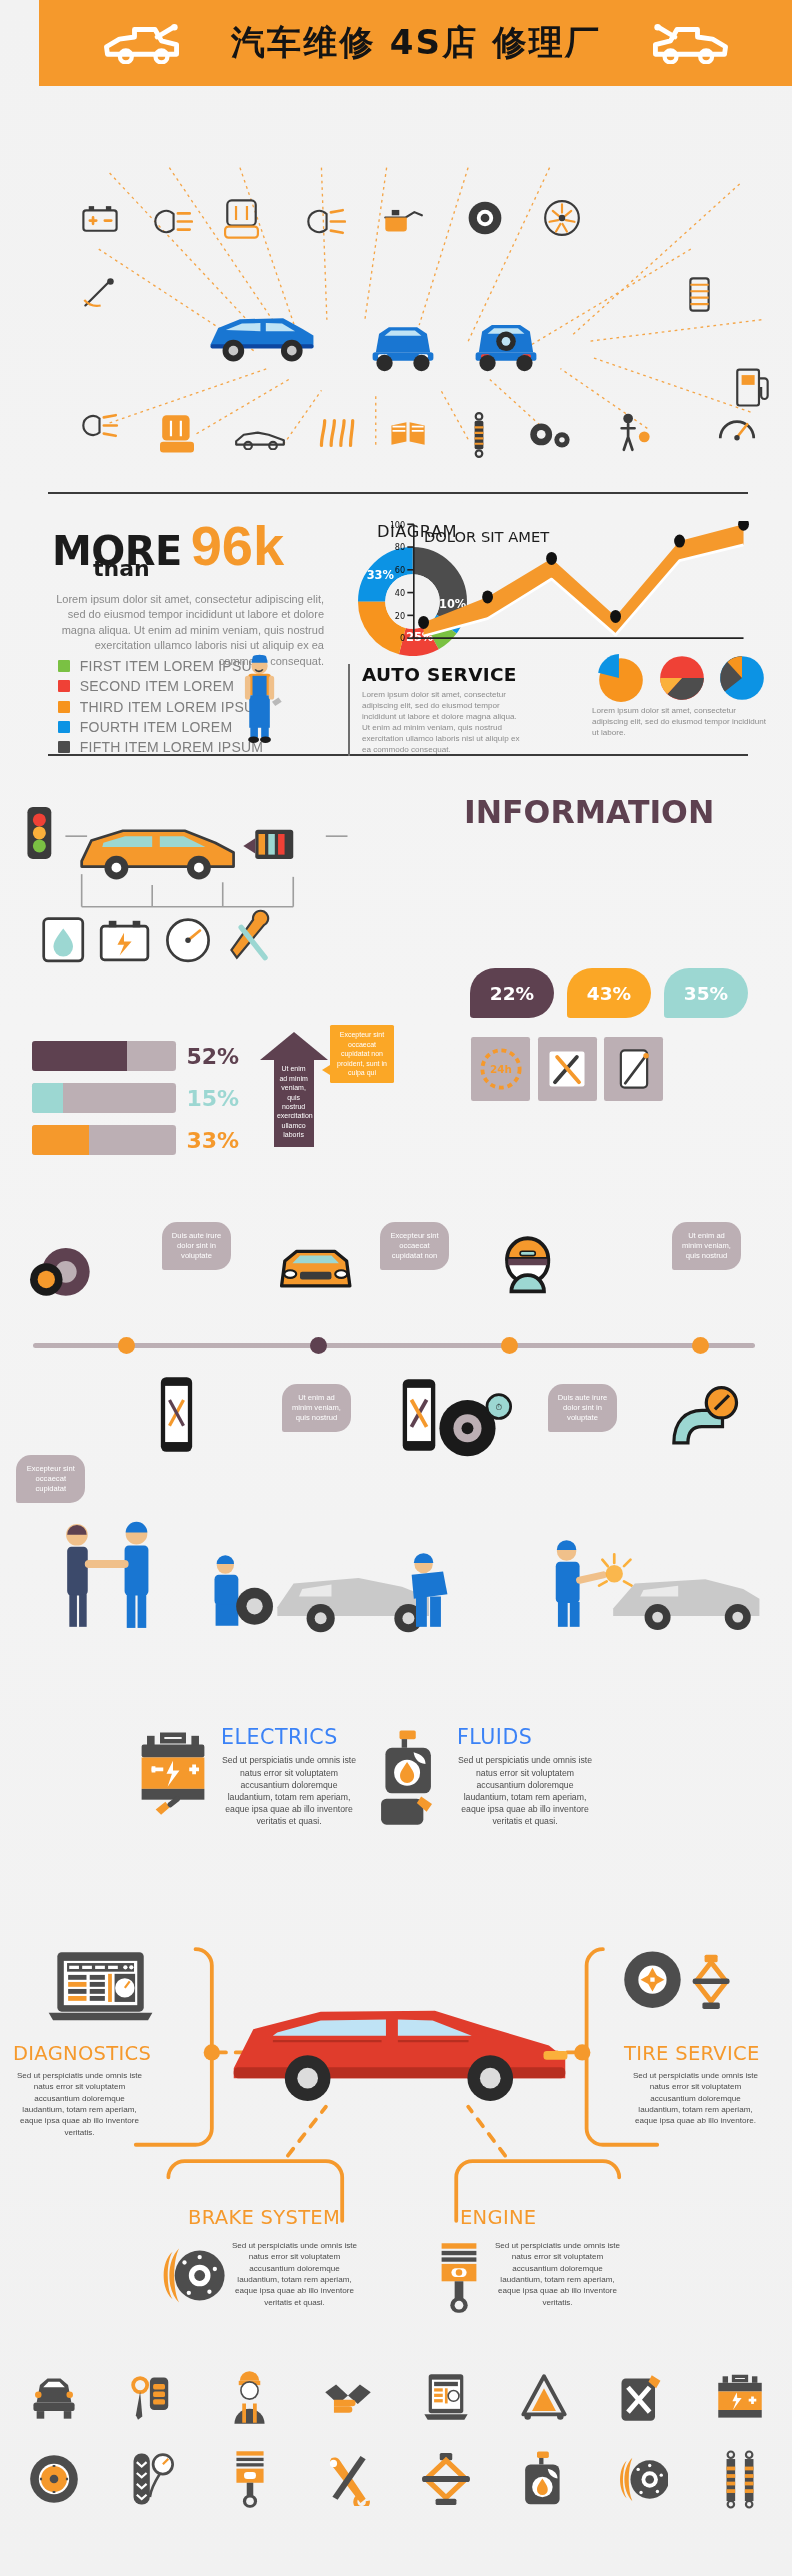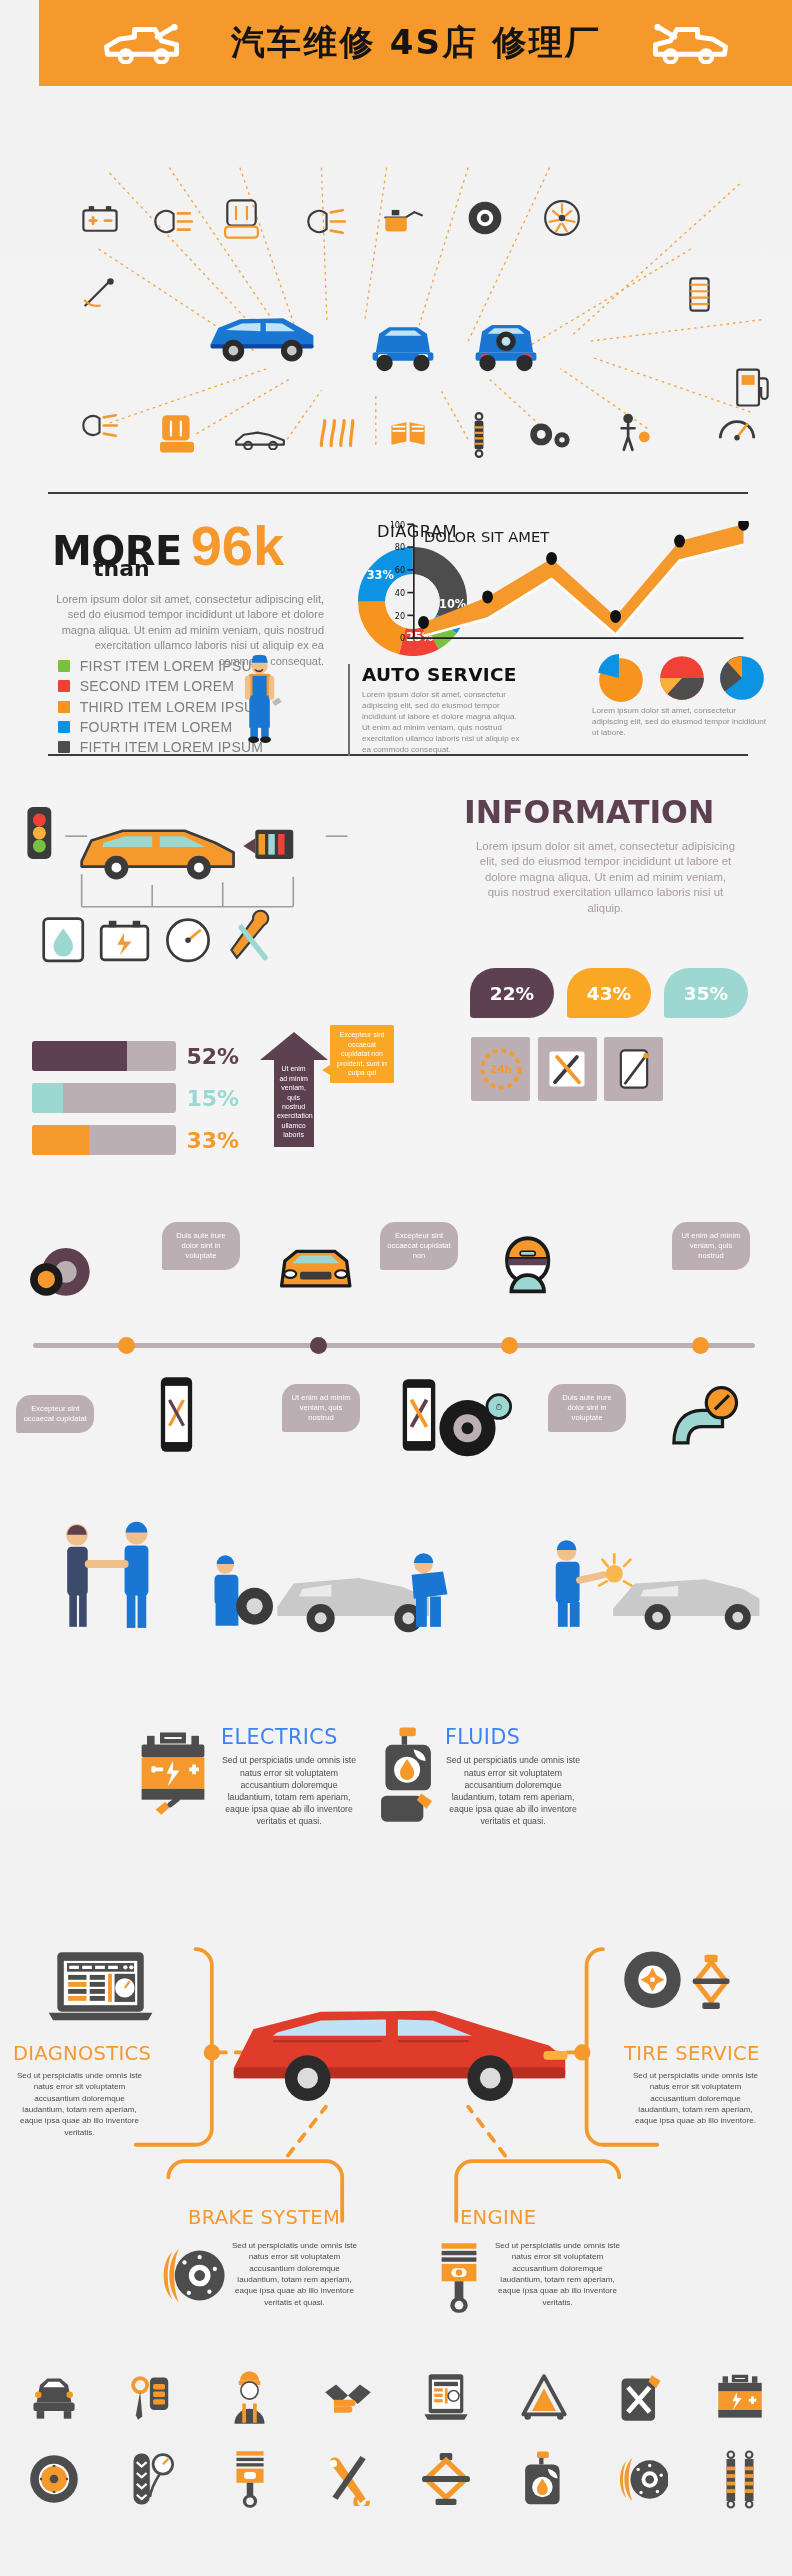--- a/index.html
+++ b/index.html
@@ -91,21 +91,21 @@
   .cloud-box:after { content:""; position:absolute; left:-7.6px; bottom:7.6px; width:0;height:0;
       border-top:5.4px solid transparent;border-bottom:5.4px solid transparent;border-right:8.7px solid #FBA726;}
 
   .mini-cards { position:absolute; left:471px; top:1037px; display:flex; gap:7.6px; }
   .mini-card { width:59px; height:64px; background:#BCAFB4; border-radius:2.2px; display:flex;
       align-items:center; justify-content:center; }
 
   
   .tl-line { position:absolute; left:33px; top:1343px; width:722px; height:4.9px; background:#BCAFB4; border-radius:2.7px;}
   .tl-dot { position:absolute; width:17.4px; height:17.4px; border-radius:50%; top:1337px;}
-  .bubble { position:absolute; width:78px; background:#BCAFB4; color:#fff; border-radius:15px 15px 15px 2.2px;
+  .bubble { position:absolute; width:69px; background:#BCAFB4; color:#fff; border-radius:15px 15px 15px 2.2px;
       font-size:7.6px; line-height:1.35; text-align:center; padding:8.7px 6.5px; }
 
   
   .people { position:absolute; left:0; top:1499px; width:793px; height:195px; }
 
   
   .card2 { position:absolute; width:228px; }
   .card2 h3 { font-family:"DejaVu Sans",sans-serif; font-size:20.6px; font-weight:400; color:#3b82f6; letter-spacing:0.5px;}
   .card2 p { margin-top:5.4px; font-size:8.7px; line-height:1.4; color:#4c4c4c; text-align:center; width:136px;}
 
@@ -544,21 +544,20 @@
       </g>
 
       <g transform="translate(386,268)">
         <path d="M10 76 L60 16 a14 14 0 1 0-20-10 L0 62z" fill="#F5992C" stroke="#3b3b3b" stroke-width="4"></path>
         <path d="M62 76 L18 20" stroke="#9CD7D2" stroke-width="10" stroke-linecap="round"></path>
       </g>
     </svg>
   </div>
 
   <div class="info-head">INFORMATION</div>
-  <div class="info-para">Lorem ipsum dolor sit amet, consectetur adipisicing elit, sed do eiusmod tempor incididunt ut labore et dolore magna aliqua. Ut enim ad minim veniam, quis nostrud exercitation ullamco laboris nisi ut aliquip.</div>
 
   <div class="badges">
     <div class="badge" style="background:#5E4150">22%</div>
     <div class="badge" style="background:#FBA726">43%</div>
     <div class="badge" style="background:#9CD7D2">35%</div>
   </div>
 
   <div class="bars">
     <div class="bar-row">
       <div class="bar-track">
@@ -640,21 +639,21 @@
   <div class="tl-line"></div>
   <div class="tl-dot" style="left:118px;background:#F5992C"></div>
   <div class="tl-dot" style="left:310px;background:#5E4150"></div>
   <div class="tl-dot" style="left:501px;background:#F5992C"></div>
   <div class="tl-dot" style="left:692px;background:#F5992C"></div>
 
   <div class="bubble" style="left:162px;top:1222px">Duis aute irure dolor sint in voluptate</div>
   <div class="bubble" style="left:380px;top:1222px">Excepteur sint occaecat cupidatat non</div>
   <div class="bubble" style="left:672px;top:1222px">Ut enim ad minim veniam, quis nostrud</div>
 
-  <div class="bubble" style="left:16.3px;top:1395px">Excepteur sint occaecat cupidatat</div>
+  <div class="bubble" style="left:16.3px;top:1455px">Excepteur sint occaecat cupidatat</div>
   <div class="bubble" style="left:282px;top:1384px">Ut enim ad minim veniam, quis nostrud</div>
   <div class="bubble" style="left:548px;top:1384px">Duis aute irure dolor sint in voluptate</div>
 
   <div style="position:absolute;left:152px;top:1374px">
     <svg width="49" height="81" viewBox="0 0 90 150">
         <rect x="16" y="6" width="58" height="138" rx="10" fill="#1a1a1a"></rect>
         <rect x="24" y="22" width="42" height="104" fill="#fff"></rect>
         <path d="M32 96 L58 48" stroke="#F5992C" stroke-width="6"></path>
         <path d="M58 96 L32 48" stroke="#5E4150" stroke-width="6"></path>
       </svg>
@@ -765,21 +764,21 @@
         </svg>
       </div>
       <div>
         <h3>ELECTRICS</h3>
         <p>Sed ut perspiciatis unde omnis iste natus error sit voluptatem accusantium doloremque laudantium, totam rem aperiam, eaque ipsa quae ab illo inventore veritatis et quasi.</p>
       </div>
     </div>
   </div>
 
   <div class="card2" style="left:380px;top:1725px">
-    <div style="display:flex;align-items:flex-start;gap:0">
+    <div style="display:flex;align-items:flex-end;gap:12px">
       <div>
         <svg width="65" height="97" viewBox="0 0 120 178">
           <rect x="36" y="4" width="30" height="16" rx="3" fill="#F5992C"></rect>
           <path d="M40 20 h10 v16 h-10z" fill="#4D4D4D"></path>
           <path d="M22 36 h58 a14 14 0 0 1 14 14 v58 a12 12 0 0 1-12 12 H22 a12 12 0 0 1-12-12 V48 a12 12 0 0 1 12-12z" fill="#4D4D4D"></path>
           <circle cx="50" cy="82" r="24" fill="#fff"></circle>
           <path d="M50 62 c9 14 13 18 13 26 a13 13 0 1 1-26 0 c0-8 4-12 13-26z" fill="#F5992C"></path>
           <path d="M62 44 c16 4 22 12 22 22 -14-2-20-10-22-22z" fill="#fff"></path>
           <g transform="translate(6,120)">
             <path d="M6 10 h56 a12 12 0 0 1 12 12 v26 a10 10 0 0 1-10 10 H6 a10 10 0 0 1-10-10 V20 a10 10 0 0 1 10-10z" fill="#4D4D4D"></path>

